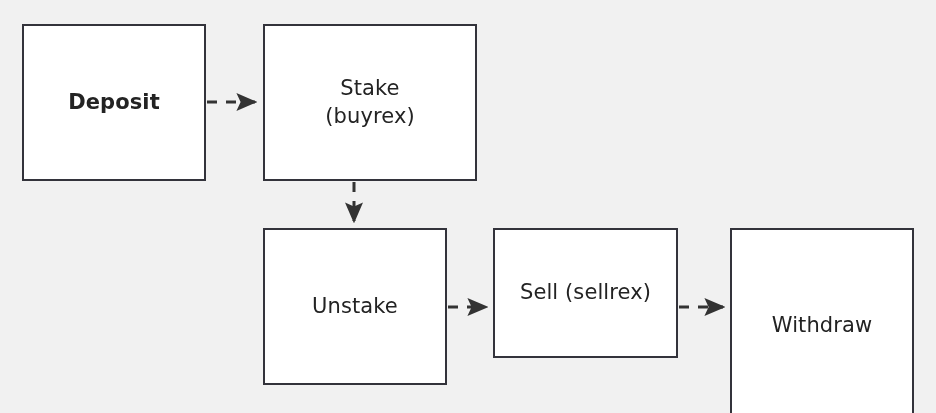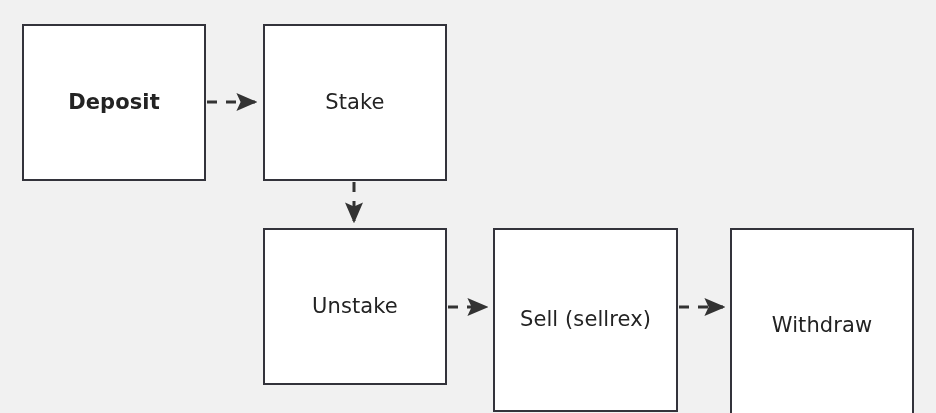--- a/index.html
+++ b/index.html
@@ -39,23 +39,23 @@
     font-size: 21px;
     line-height: 1.32;
     letter-spacing: 0.1px;
     z-index: 2;
   }
   .node-line {
     display: block;
     white-space: nowrap;
   }
   #node-deposit   { left: 22px;  top: 24px;  width: 184px; height: 157px; font-weight: bold; }
-  #node-stake     { left: 263px; top: 24px;  width: 184px; height: 157px; }
+  #node-stake     { left: 263px; top: 24px;  width: 214px; height: 157px; }
   #node-unstake   { left: 263px; top: 228px; width: 184px; height: 157px; gap: 48px; }
-  #node-sell      { left: 493px; top: 228px; width: 185px; height: 184px; }
+  #node-sell      { left: 493px; top: 228px; width: 185px; height: 130px; }
   #node-withdraw  { left: 730px; top: 228px; width: 184px; height: 195px; }
 </style>
 </head>
 <body>
 
 <div id="canvas">
 
   <svg id="flow-svg" viewBox="0 0 936 413" xmlns="http://www.w3.org/2000/svg">
     <defs>
       <marker id="arrowhead" markerWidth="7" markerHeight="7" refX="6.2" refY="3" orient="auto" markerUnits="strokeWidth">
@@ -79,20 +79,21 @@
       <line x1="679" y1="307" x2="723" y2="307" stroke="#333333" stroke-width="3" stroke-dasharray="10,9" marker-end="url(#arrowhead)"></line>
     </g>
   </svg>
 
   <div class="node" id="node-deposit">
     <span class="node-line">Deposit</span>
   </div>
 
   <div class="node" id="node-stake">
     <span class="node-line">Stake</span>
+    <span class="node-line">(buyrex)</span>
   </div>
 
   <div class="node" id="node-unstake">
     <span class="node-line">Unstake</span>
   </div>
 
   <div class="node" id="node-sell">
     <span class="node-line">Sell (sellrex)</span>
   </div>
 

